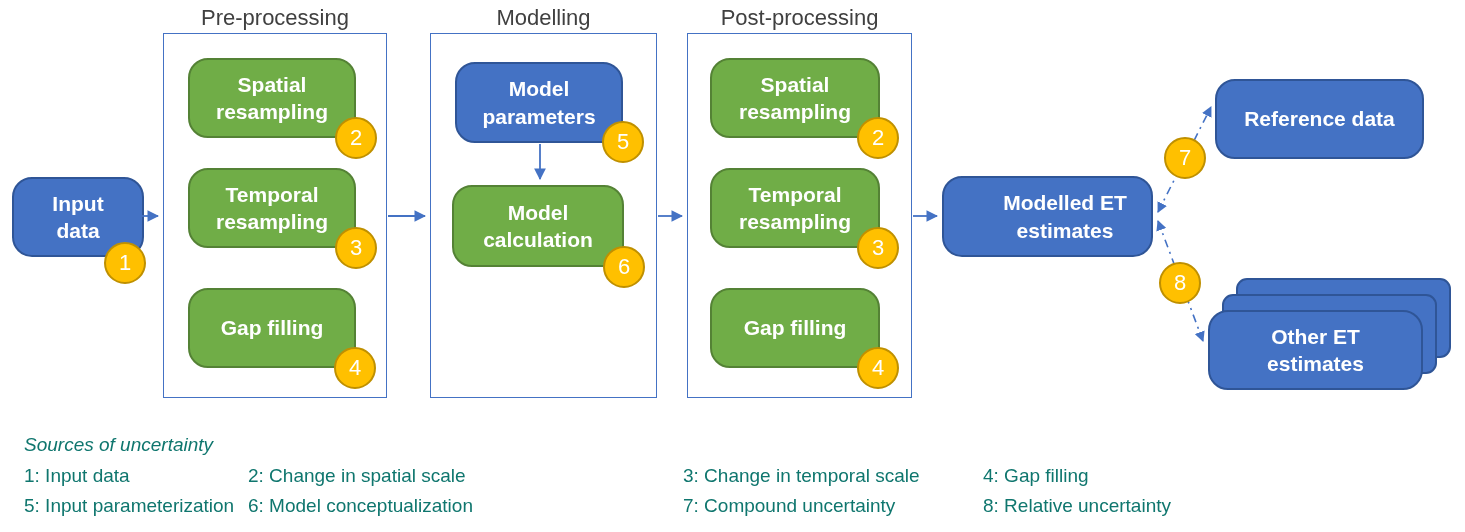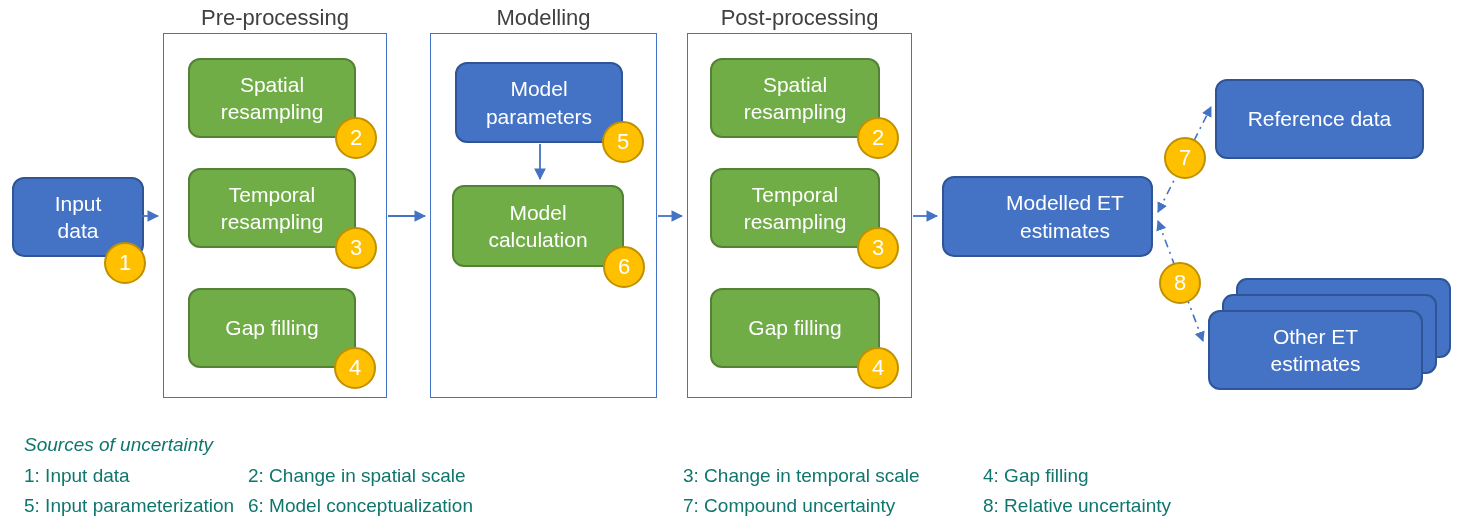--- a/index.html
+++ b/index.html
@@ -10,21 +10,21 @@
   .stage-container{
     position:absolute;background:#ffffff;border:1.6px solid #4472C4;
     box-sizing:border-box;z-index:1;
   }
   .stage-title{
     position:absolute;font-size:22px;color:#404040;text-align:center;z-index:2;
   }
   .node{
     position:absolute;display:flex;align-items:center;justify-content:center;
     text-align:center;color:#fff;font-size:21px;line-height:1.3;
-    border-radius:12px;box-sizing:border-box;z-index:3;
+    border-radius:20px;box-sizing:border-box;z-index:3;font-weight:bold;
   }
   .node.blue{background:#4472C4;border:2px solid #2F5597;}
   .node.green{background:#70AD47;border:2px solid #548235;}
   .node-label{display:inline-block;}
   .badge{
     position:absolute;width:42px;height:42px;border-radius:50%;
     background:#FFC000;border:2px solid #BF9000;color:#fff;font-size:22px;
     display:flex;align-items:center;justify-content:center;
     box-sizing:border-box;z-index:6;
   }

